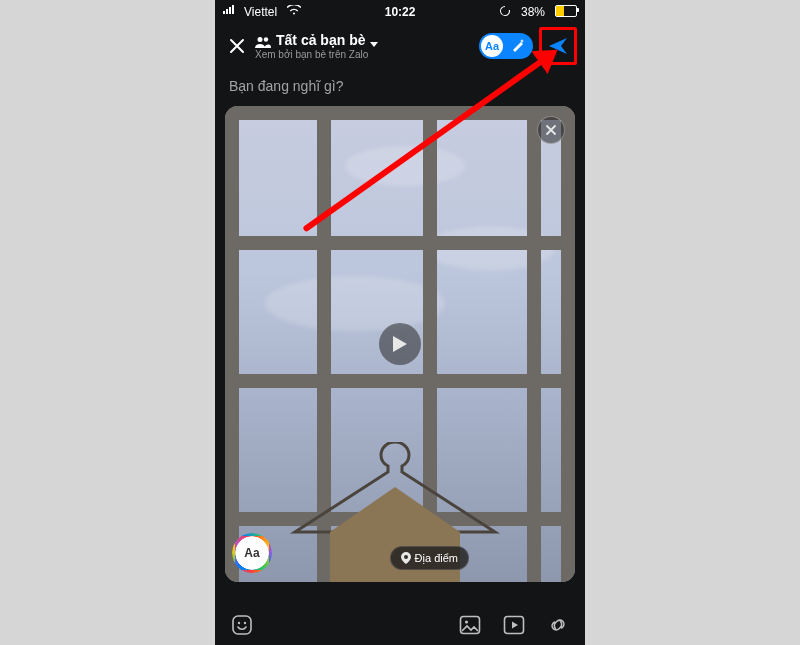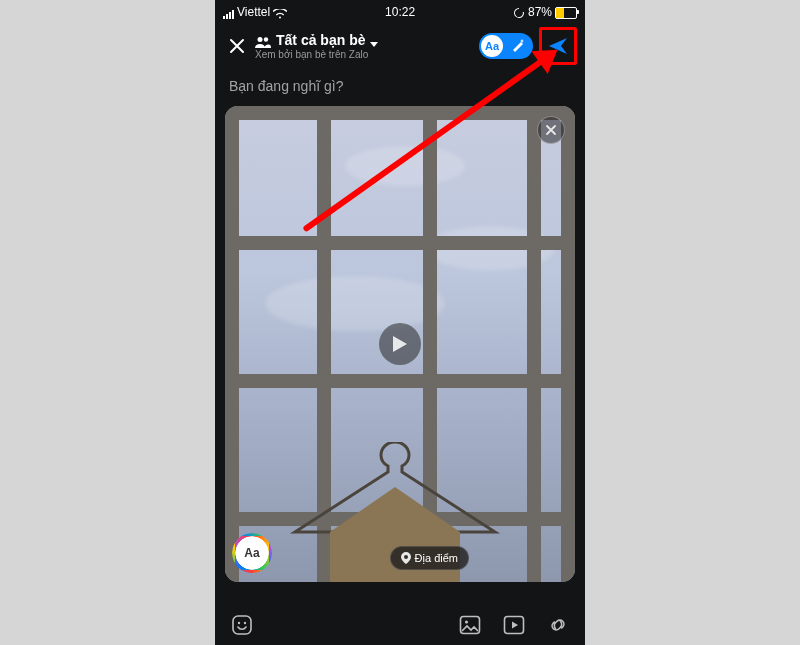--- a/index.html
+++ b/index.html
@@ -1,18 +1,18 @@
 <!DOCTYPE html>
 <html><head>
 <meta charset="utf-8">
 <style>
   body{margin:0;background:#d6d6d6;font-family:-apple-system,Helvetica,Arial,sans-serif;width:800px;height:645px;overflow:hidden;position:relative}
   .phone{position:absolute;left:215px;top:0;width:370px;height:645px;background:#131416;color:#fff;overflow:hidden}
   .status{display:flex;justify-content:space-between;align-items:center;height:20px;padding:2px 8px;font-size:12px}
-  .status .left,.status .right{display:flex;align-items:flex-end;gap:3px}
+  .status .left,.status .right{display:flex;align-items:flex-start;gap:10px}
   .bars{display:flex;align-items:flex-end;gap:1px}
   .bars span{width:2px;background:#fff;display:block}
   .bars span:nth-child(1){height:3px}.bars span:nth-child(2){height:5px}.bars span:nth-child(3){height:7px}.bars span:nth-child(4){height:9px}
   .batt{width:20px;height:10px;border:1px solid #fff;border-radius:2px;position:relative}
   .batt::after{content:"";position:absolute;right:-3px;top:2px;width:2px;height:4px;background:#fff;border-radius:0 1px 1px 0}
   .batt i{display:block;height:100%;width:38%;background:#ffcc00}
   .hdr{display:flex;align-items:center;height:44px;padding:0 8px}
   .x{width:28px;height:28px;display:flex;align-items:center;justify-content:center;cursor:pointer}
   .aud{flex:1;padding-left:4px}
   .aud .t{font-size:14px;font-weight:600;display:flex;align-items:flex-end;gap:5px}
@@ -53,26 +53,26 @@
           <span></span>
           <span></span>
           <span></span>
           <span></span>
         </div>
       <span>Viettel</span>
       <svg width="14" height="10" viewBox="0 0 14 10">
           <path d="M7 9.5a1 1 0 100-2 1 1 0 000 2zm-3.2-3.1a4.5 4.5 0 016.4 0l1-1a6 6 0 00-8.4 0zM.5 3.1a9 9 0 0113 0l1-1a10.5 10.5 0 00-15 0z" fill="#fff"></path>
         </svg>
     </div>
-    <span style="font-weight:400">10:22</span>
+    <span style="font-weight:700">10:22</span>
     <div class="right">
       <svg width="12" height="12" viewBox="0 0 12 12">
           <path d="M6 1a5 5 0 104.9 4H9.8A4 4 0 116 2z" fill="#fff"></path>
         </svg>
-      <span>87%</span>
+      <span>38%</span>
       <div class="batt">
           <i></i>
         </div>
     </div>
   </div>
 
   <div class="hdr">
     <div class="x">
       <svg width="18" height="18" viewBox="0 0 18 18">
           <path d="M3 3l12 12M15 3L3 15" stroke="#fff" stroke-width="2" stroke-linecap="round"></path>

